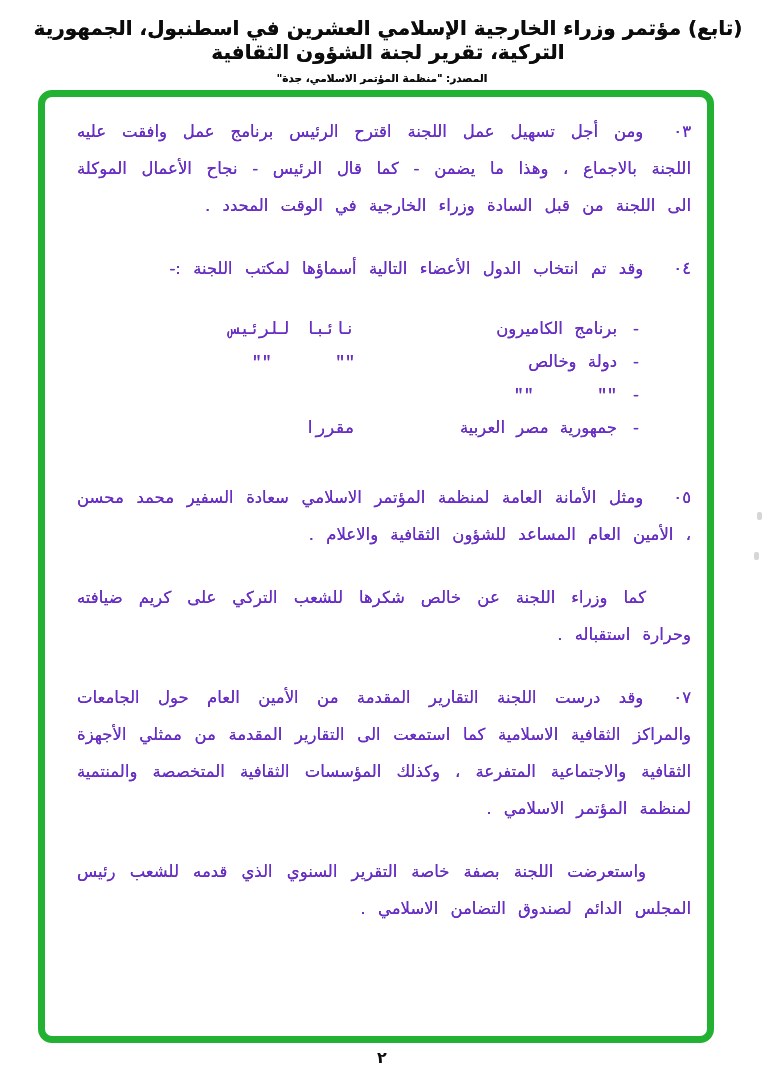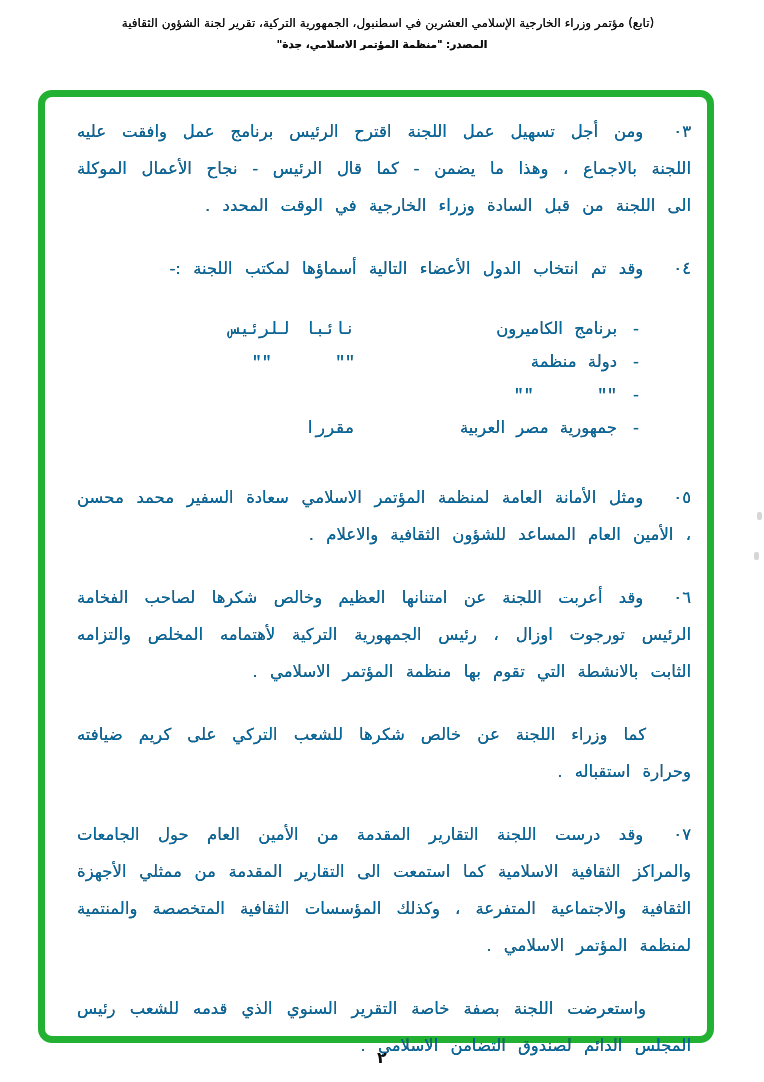--- a/index.html
+++ b/index.html
@@ -23,22 +23,22 @@
   .header {
     position: absolute;
     top: 16px;
     left: 0;
     right: 0;
     text-align: center;
     direction: rtl;
     color: #0c0c0c;
   }
   .header-title {
-    font-size: 12px;
-    font-weight: normal;
+    font-size: 20px;
+    font-weight: bold;
     letter-spacing: 0px;
     text-shadow: 0 0 0.6px rgba(0,0,0,.85);
     padding-left: 12px;
   }
   .header-source {
     margin-top: 8px;
     font-size: 10.5px;
     font-weight: bold;
     text-shadow: 0 0 0.4px rgba(0,0,0,.8);
   }
@@ -53,21 +53,21 @@
     border: 7px solid #22b132;
     border-radius: 14px;
     background: #ffffff;
   }
   
   .content {
     position: absolute;
     inset: 0;
     padding: 16px 16px 0 32px;
     direction: rtl;
-    color: #0369a1;
+    color: #6d28d9;
   }
   .para {
     margin: 0 0 26px 0;
     font-size: 16.5px;
     line-height: 37px;
     text-align: justify;
     word-spacing: 7px;
     text-shadow: 0 0 0.5px rgba(0,0,0,.75);
   }
   .pnum {
@@ -147,41 +147,38 @@
       </p>
 
       <div class="member-list">
         <div class="member-row">
           <span class="member-dash">-</span>
           <span class="member-country">برنامج الكاميرون</span>
           <span class="member-role">نائبا للرئيس</span>
         </div>
         <div class="member-row">
           <span class="member-dash">-</span>
-          <span class="member-country">دولة منظمة</span>
+          <span class="member-country">دولة وخالص</span>
           <span class="member-role">""    ""</span>
         </div>
         <div class="member-row">
           <span class="member-dash">-</span>
           <span class="member-role">""    ""</span>
         </div>
         <div class="member-row">
           <span class="member-dash">-</span>
           <span class="member-country">جمهورية مصر العربية</span>
           <span class="member-role">مقررا</span>
         </div>
       </div>
 
       <p class="para">
         <span class="pnum">٠٥</span><span>ومثل الأمانة العامة لمنظمة المؤتمر الاسلامي سعادة السفير محمد محسن ، الأمين العام المساعد للشؤون الثقافية والاعلام .</span>
       </p>
 
-      <p class="para">
-        <span class="pnum">٠٦</span><span>وقد أعربت اللجنة عن امتنانها العظيم وخالص شكرها لصاحب الفخامة الرئيس تورجوت اوزال ، رئيس الجمهورية التركية لأهتمامه المخلص والتزامه الثابت بالانشطة التي تقوم بها منظمة المؤتمر الاسلامي .</span>
-      </p>
 
       <p class="para indent">
         <span>كما وزراء اللجنة عن خالص شكرها للشعب التركي على كريم ضيافته وحرارة استقباله .</span>
       </p>
 
       <p class="para">
         <span class="pnum">٠٧</span><span>وقد درست اللجنة التقارير المقدمة من الأمين العام حول الجامعات والمراكز الثقافية الاسلامية كما استمعت الى التقارير المقدمة من ممثلي الأجهزة الثقافية والاجتماعية المتفرعة ، وكذلك المؤسسات الثقافية المتخصصة والمنتمية لمنظمة المؤتمر الاسلامي .</span>
       </p>
 
       <p class="para indent">

